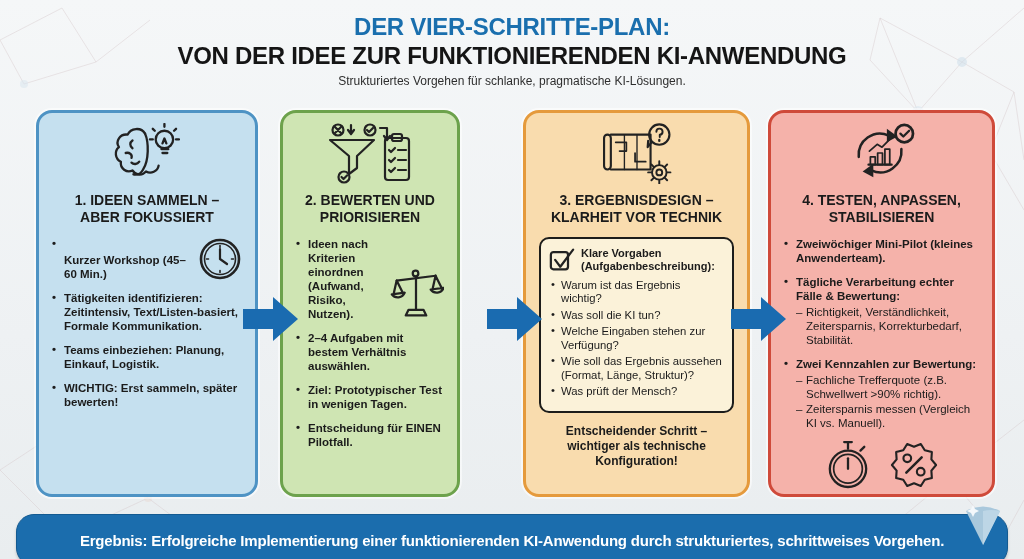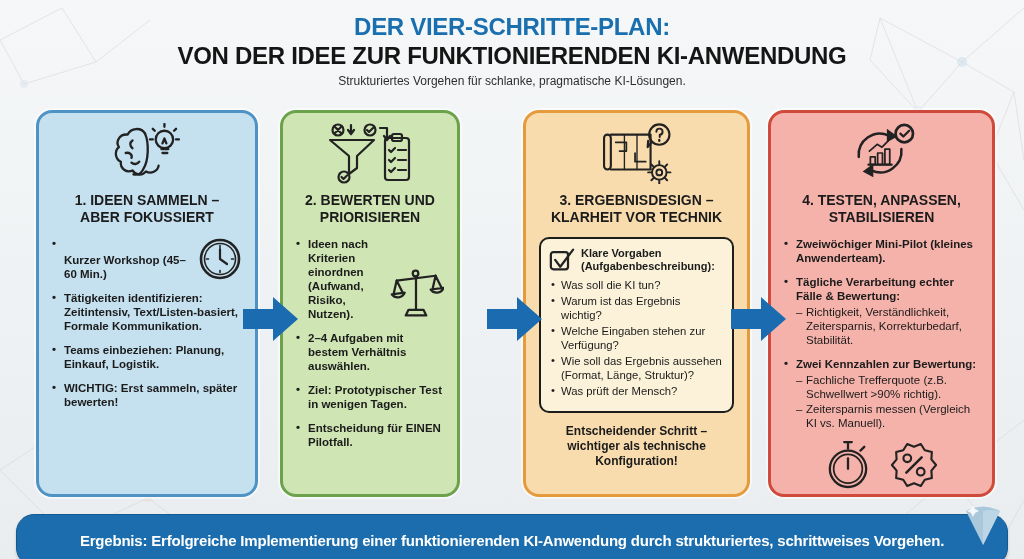--- a/index.html
+++ b/index.html
@@ -211,22 +211,22 @@
       <div class="spec-head">
         <span>
           <svg width="26" height="24" viewBox="0 0 30 28" class="ic" stroke-width="2.6">
             <rect x="2" y="6" width="20" height="20" rx="3"></rect>
             <path d="M7 15l6 8L28 3"></path>
           </svg>
         </span>
         <span class="spec-head-text">Klare Vorgaben (Aufgabenbeschreibung):</span>
       </div>
       <ul class="spec-items">
+        <li>Warum ist das Ergebnis wichtig?</li>
         <li>Was soll die KI tun?</li>
-        <li>Warum ist das Ergebnis wichtig?</li>
         <li>Welche Eingaben stehen zur Verfügung?</li>
         <li>Wie soll das Ergebnis aussehen (Format, Länge, Struktur)?</li>
         <li>Was prüft der Mensch?</li>
       </ul>
     </div>
     <div class="card-note">Entscheidender Schritt – wichtiger als technische Konfiguration!</div>
   </section>
 
   <section class="card card4">
     <div class="icon-top">

